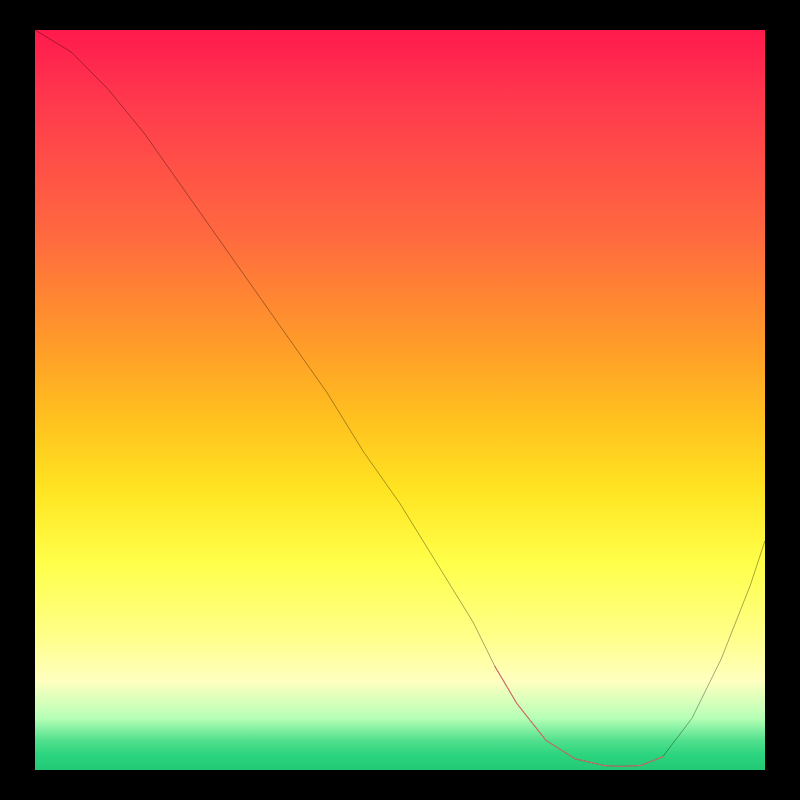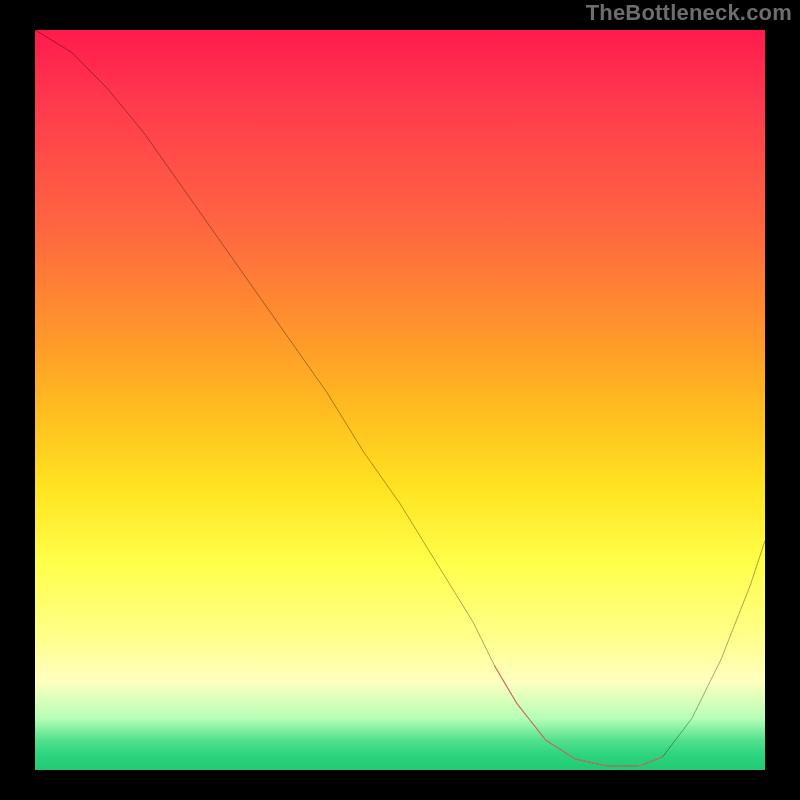--- a/index.html
+++ b/index.html
@@ -59,21 +59,20 @@
     position: absolute;
     inset: 0;
     width: 100%;
     height: 100%;
   }
 </style>
 </head>
 <body>
 
 <div class="frame">
-  <div class="watermark">TheBottleneck.com</div>
 
   <div class="plot-wrap">
     <div class="gradient-bg"></div>
     <svg class="curve" viewBox="0 0 100 100" preserveAspectRatio="none">
       <path d="M0.000 0.000 L5.000 3.000 L10.000 8.000 L15.000 14.000 L20.000 21.000 L25.000 28.000 L30.000 35.000 L35.000 42.000 L40.000 49.000 L45.000 57.000 L50.000 64.000 L55.000 72.000 L60.000 80.000 L63.000 86.000 L66.000 91.000 L70.000 96.000 L74.000 98.500 L78.000 99.400 L80.000 99.500 L83.000 99.400 L86.000 98.200 L90.000 93.000 L94.000 85.000 L98.000 75.000 L100.000 69.000" fill="none" stroke="#000" stroke-width="0.35" vector-effect="non-scaling-stroke" id="path-main"></path>
       <path d="M63.000 86.000 L66.000 91.000 L70.000 96.000 L74.000 98.500 L78.000 99.400 L80.000 99.500 L83.000 99.400 L86.000 98.200" fill="none" stroke="#d96a6a" stroke-width="1.1" stroke-dasharray="1.4 1.0" stroke-linecap="round" vector-effect="non-scaling-stroke" id="path-flat"></path>
     </svg>
   </div>
 </div>
 

